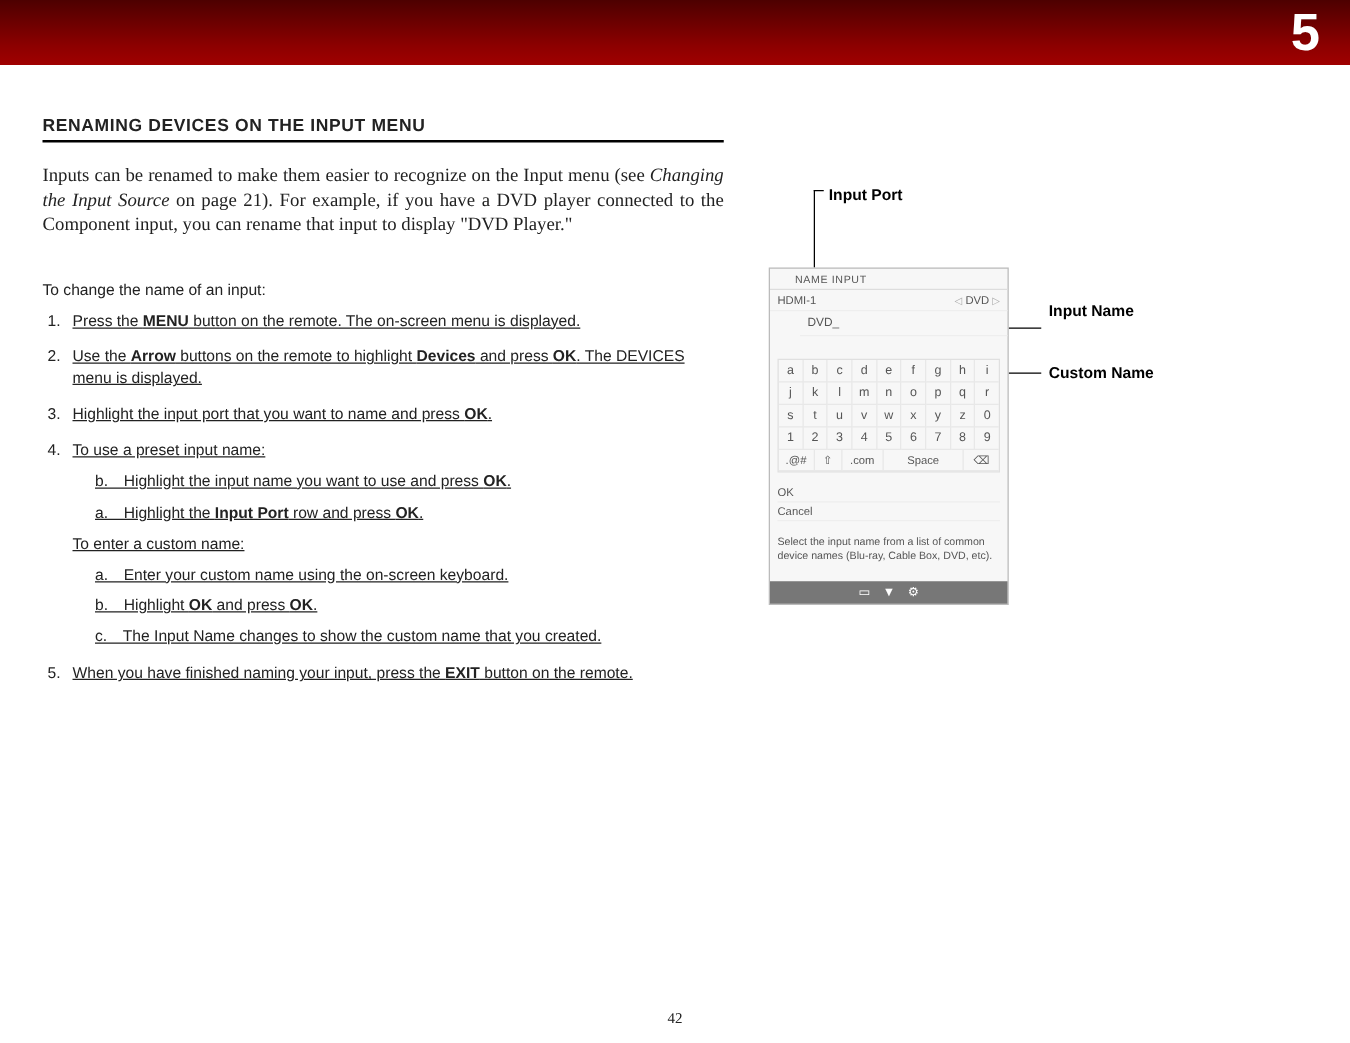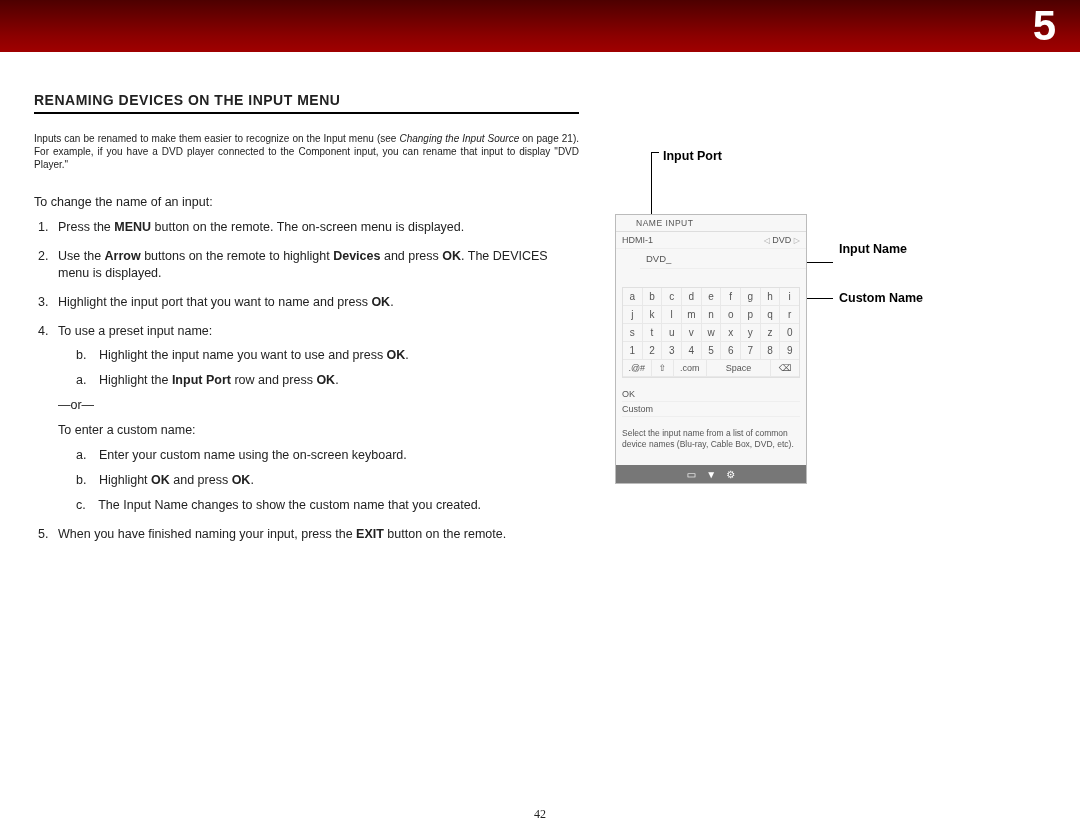--- a/index.html
+++ b/index.html
@@ -37,40 +37,42 @@
   }
   h2.section-title {
     font-size: 14px;
     font-weight: 900;
     letter-spacing: 0.5px;
     border-bottom: 2px solid #000;
     padding-bottom: 4px;
     margin-bottom: 18px;
   }
   .intro {
-    font-size: 10px;
+    font-size: 15px;
     line-height: 1.3;
     text-align: justify;
-    margin-bottom: 24px;
+    margin-bottom: 34px;
+    font-family: Liberation Serif, serif;
   }
   .intro em { font-style: italic; }
   .lead {
     font-size: 12.5px;
     margin-bottom: 10px;
   }
   ol.steps {
     list-style: decimal;
     padding-left: 18px;
     font-size: 12.5px;
     line-height: 1.35;
   }
   ol.steps > li {
     margin-bottom: 12px;
     padding-left: 6px;
     padding-right: 10px;
+    text-decoration: underline;
   }
   ol.steps b { font-weight: bold; }
   .sub { margin-top: 8px; margin-bottom: 8px; }
   .sub-indent { padding-left: 18px; }
   .sub-item { margin-bottom: 8px; }
   .or { margin: 8px 0; }
   .page-number {
     position: absolute;
     bottom: 12px;
     left: 0;
@@ -164,21 +166,20 @@
     <ol class="steps">
       <li id="step1">Press the <b>MENU</b> button on the remote. The on-screen menu is displayed.</li>
       <li id="step2">Use the <b>Arrow</b> buttons on the remote to highlight <b>Devices</b> and press <b>OK</b>. The DEVICES menu is displayed.</li>
       <li id="step3">Highlight the input port that you want to name and press <b>OK</b>.</li>
       <li>
         <span>To use a preset input name:</span>
         <div class="sub sub-indent">
           <div class="sub-item" id="step4b">b. Highlight the input name you want to use and press <b>OK</b>.</div>
           <div class="sub-item" id="step4a">a. Highlight the <b>Input Port</b> row and press <b>OK</b>.</div>
         </div>
-        <div class="or">—or—</div>
         <div>To enter a custom name:</div>
         <div class="sub sub-indent">
           <div class="sub-item">a. Enter your custom name using the on-screen keyboard.</div>
           <div class="sub-item" id="step4cb">b. Highlight <b>OK</b> and press <b>OK</b>.</div>
           <div class="sub-item">c. The Input Name changes to show the custom name that you created.</div>
         </div>
       </li>
       <li id="step5">When you have finished naming your input, press the <b>EXIT</b> button on the remote.</li>
     </ol>
   </div>
@@ -255,21 +256,21 @@
           <div class="key" style="flex:1.3">.@#</div>
           <div class="key">⇧</div>
           <div class="key" style="flex:1.5">.com</div>
           <div class="key" style="flex:3">Space</div>
           <div class="key" style="flex:1.3">⌫</div>
         </div>
       </div>
 
       <div class="tv-actions">
         <div>OK</div>
-        <div>Custom</div>
+        <div>Cancel</div>
       </div>
       <div class="tv-help">Select the input name from a list of common device names (Blu-ray, Cable Box, DVD, etc).</div>
       <div class="tv-footer">
         <span>▭</span>
         <span>▼</span>
         <span>⚙</span>
       </div>
     </div>
 
   </div>

